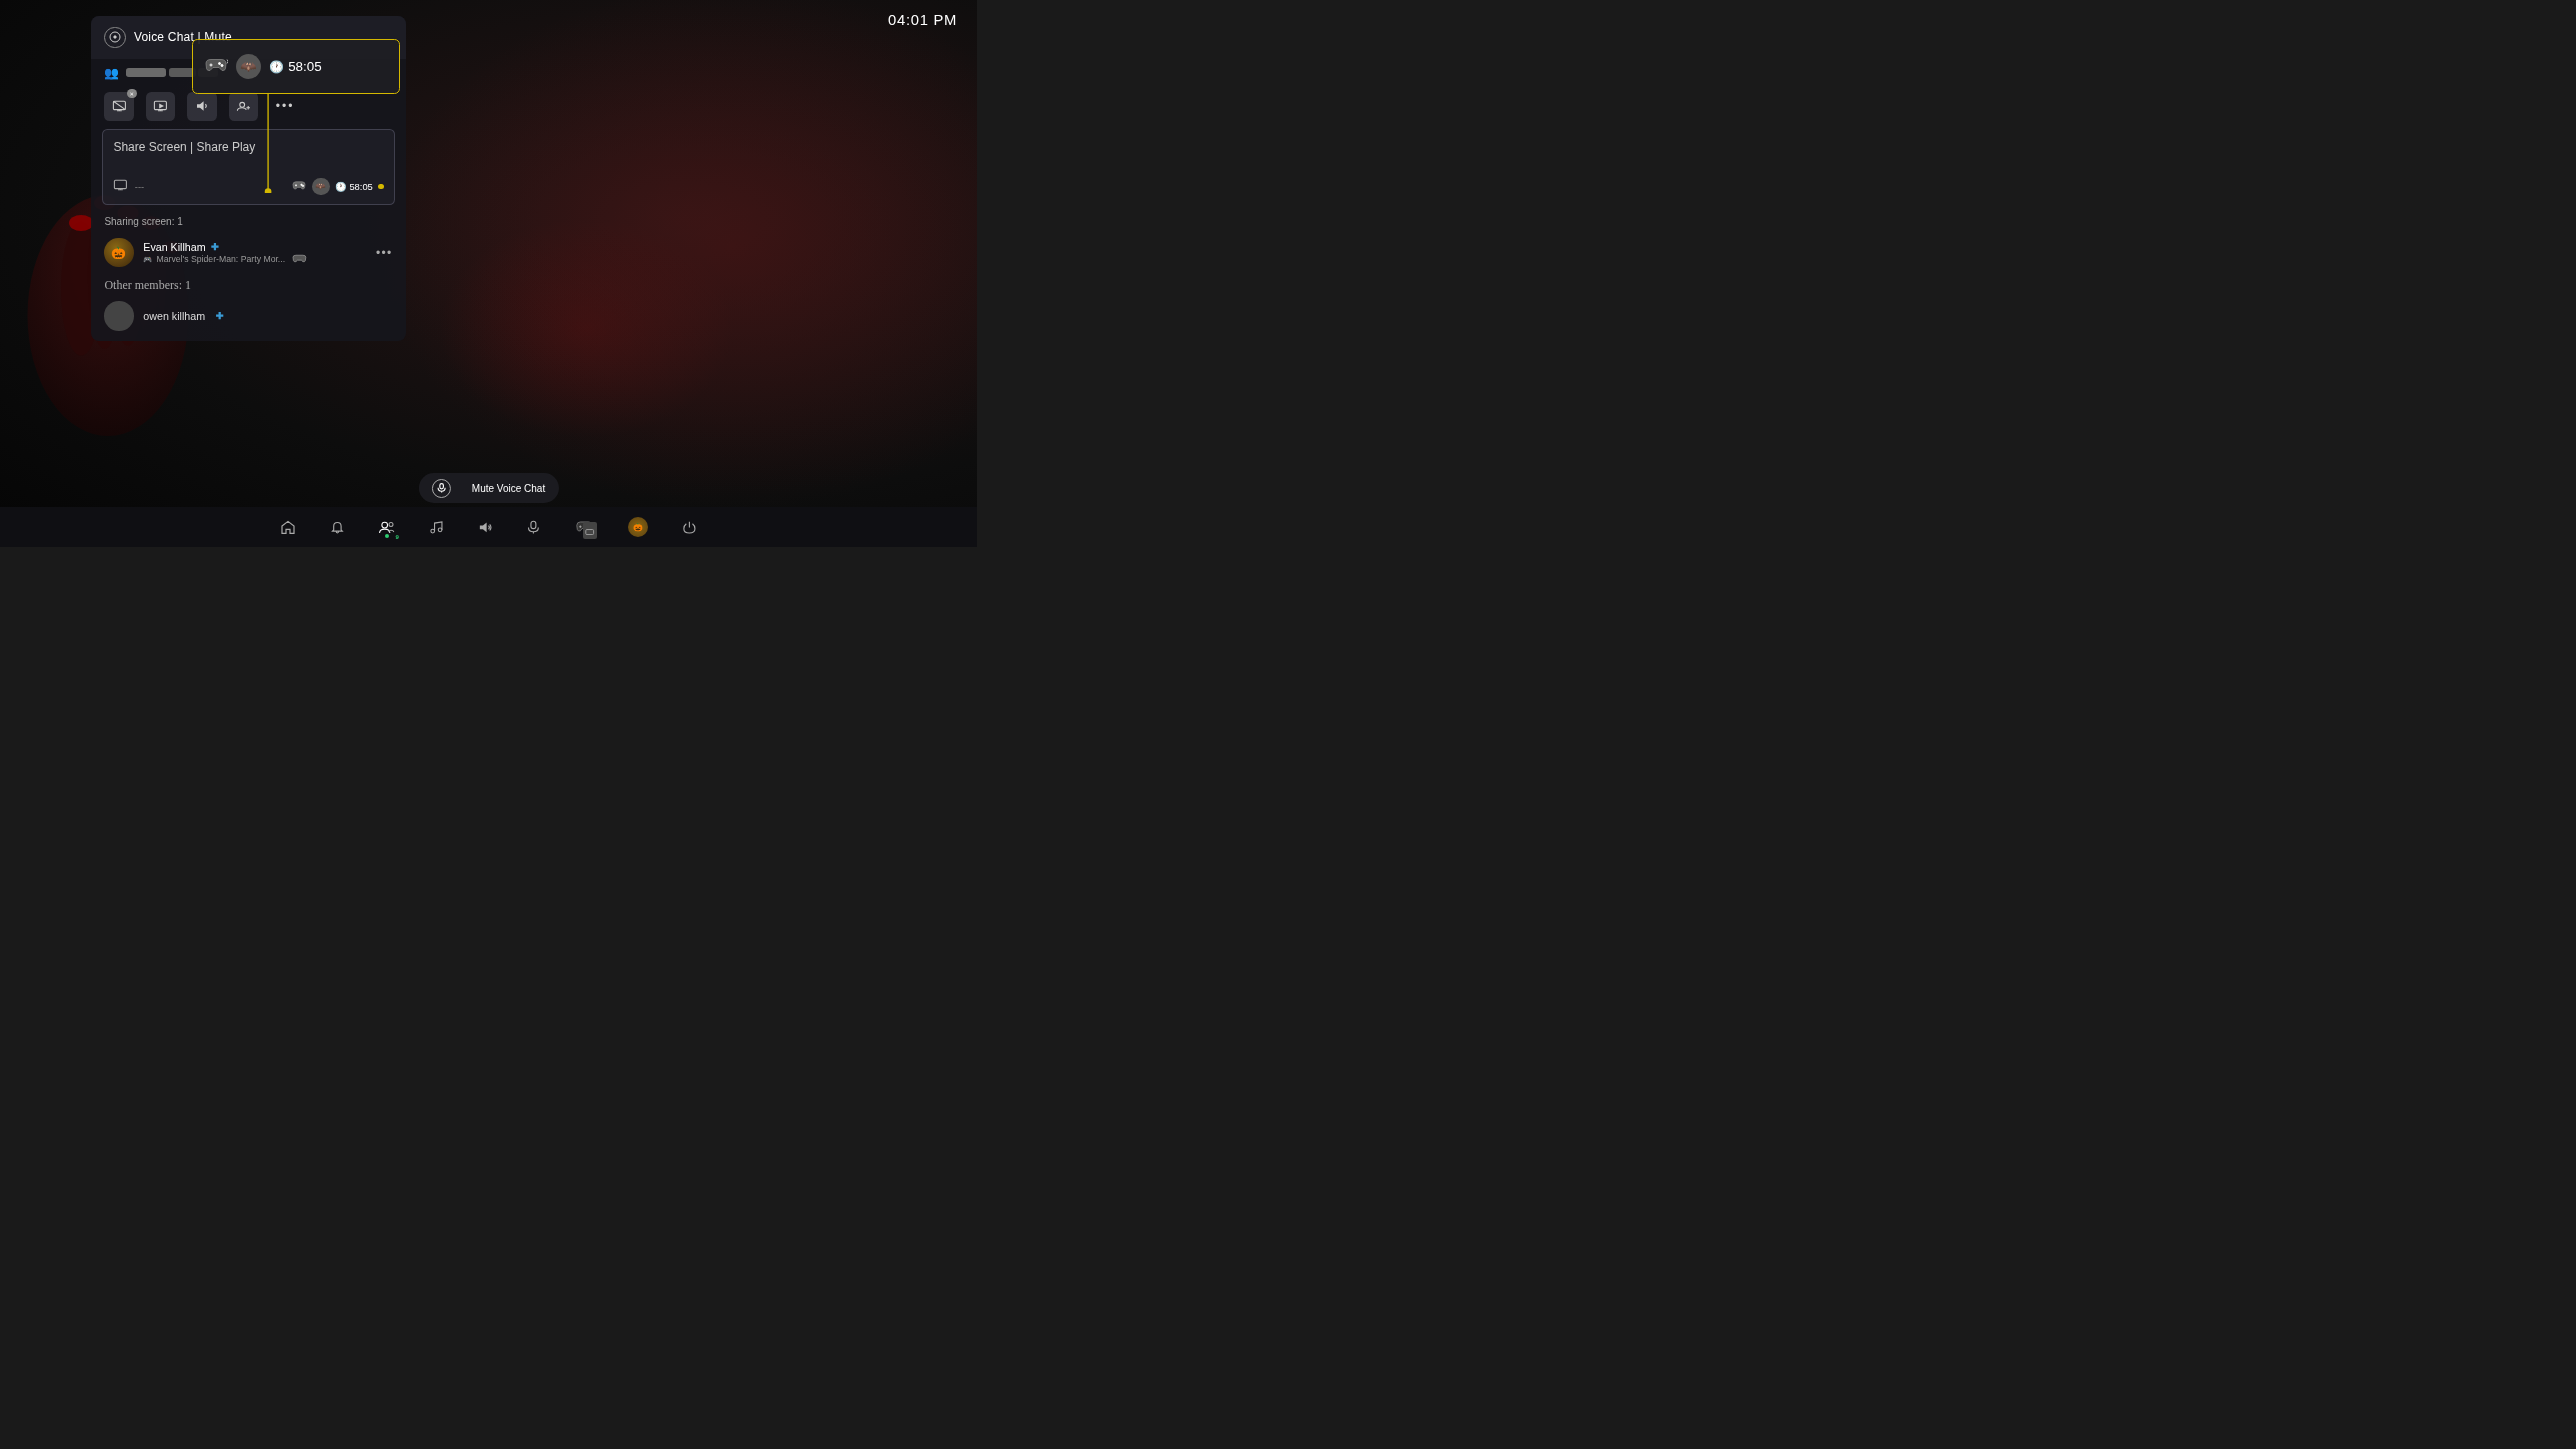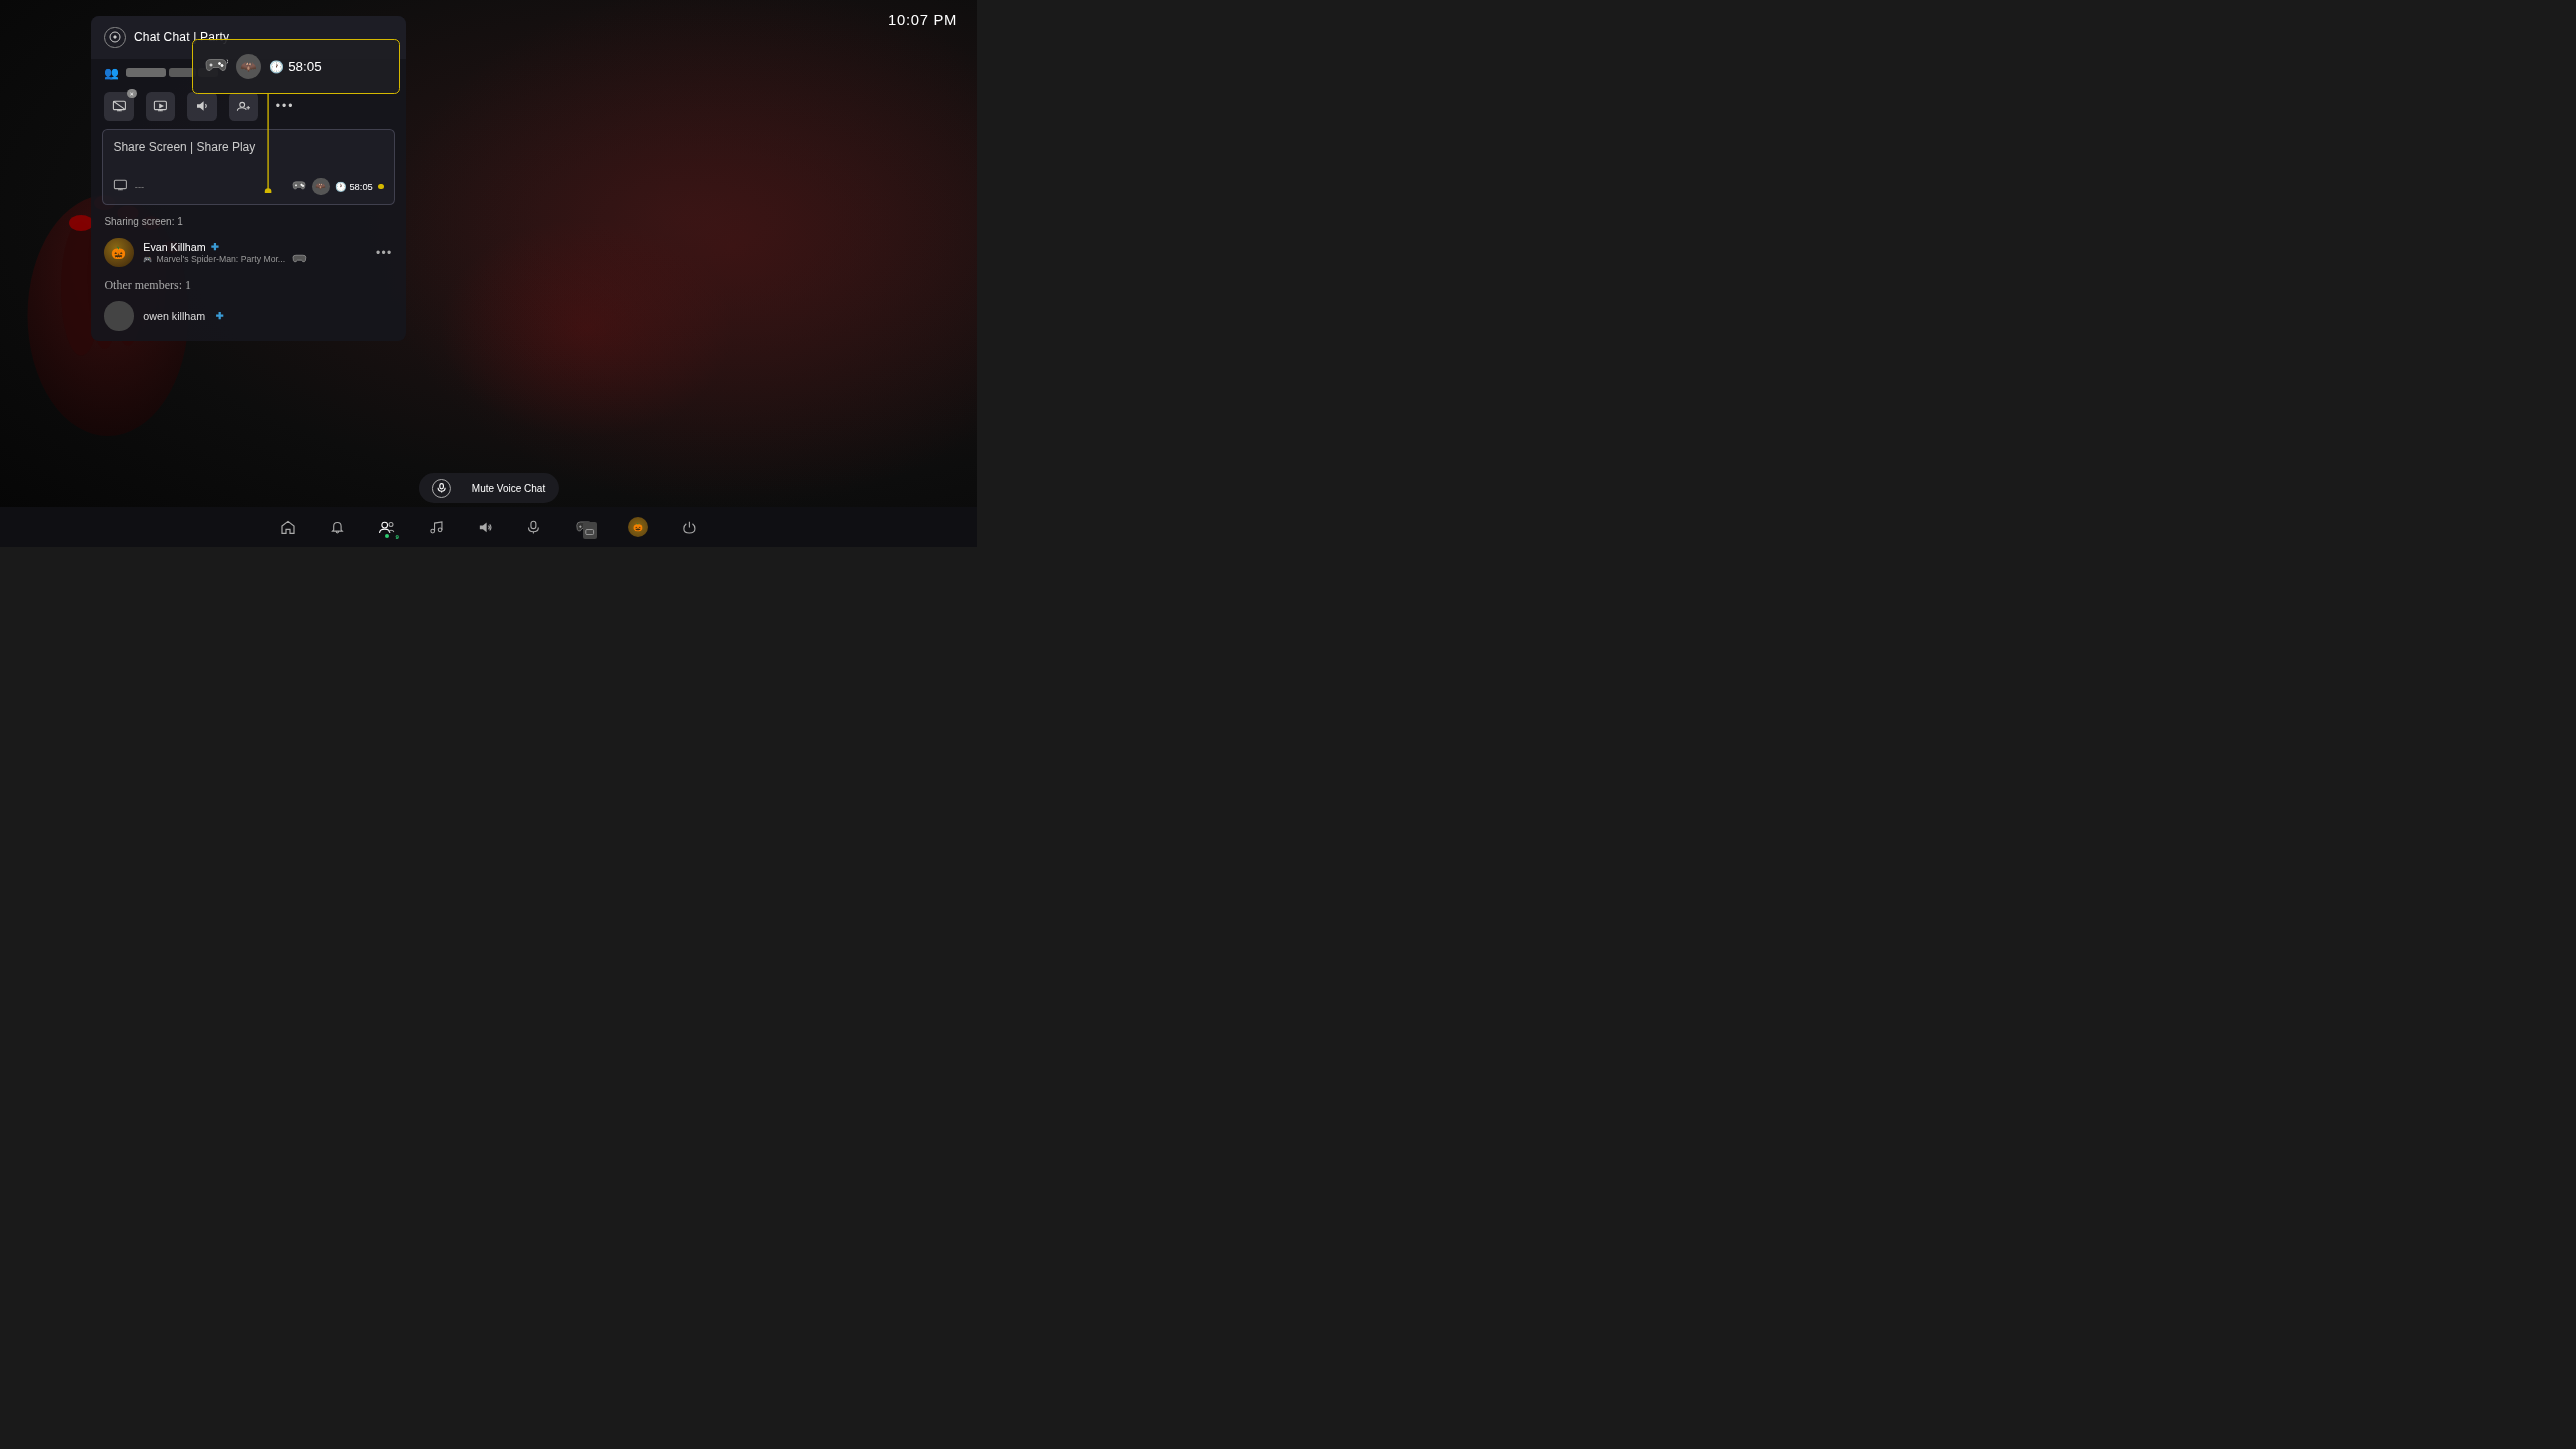--- a/index.html
+++ b/index.html
@@ -508,32 +508,32 @@
   <ellipse cx="245" cy="270" rx="22" ry="90" fill="#2a0808" opacity="0.7"></ellipse>
   <ellipse cx="275" cy="285" rx="20" ry="70" fill="#2a0808" opacity="0.6"></ellipse>
 
   <ellipse cx="140" cy="182" rx="18" ry="12" fill="#8B0000" opacity="0.9"></ellipse>
   <ellipse cx="175" cy="152" rx="16" ry="11" fill="#8B0000" opacity="0.9"></ellipse>
   <ellipse cx="210" cy="167" rx="16" ry="11" fill="#8B0000" opacity="0.9"></ellipse>
   <ellipse cx="245" cy="182" rx="14" ry="10" fill="#8B0000" opacity="0.9"></ellipse>
   <ellipse cx="275" cy="218" rx="13" ry="9" fill="#8B0000" opacity="0.8"></ellipse>
 </svg>
 
-<div class="clock">10:07 PM</div>
+<div class="clock">04:01 PM</div>
 
 <div class="main-panel">
 
   <div class="panel-header">
     <div class="ps-icon">
       <svg width="12" height="12" viewBox="0 0 24 24" fill="none" stroke="currentColor" stroke-width="2">
         <circle cx="12" cy="12" r="10"></circle>
         <path d="M8 12 L12 8 L16 12 L12 16 Z" fill="currentColor" stroke="none"></path>
       </svg>
     </div>
-    <span class="title">Chat Chat | Party</span>
+    <span class="title">Voice Chat | Mute</span>
   </div>
 
   <div class="party-row">
     <span class="group-icon">👥</span>
     <div class="member-avatars">
       <div class="member-dot"></div>
       <div class="member-dot"></div>
       <div class="member-dot"></div>
     </div>
   </div>

